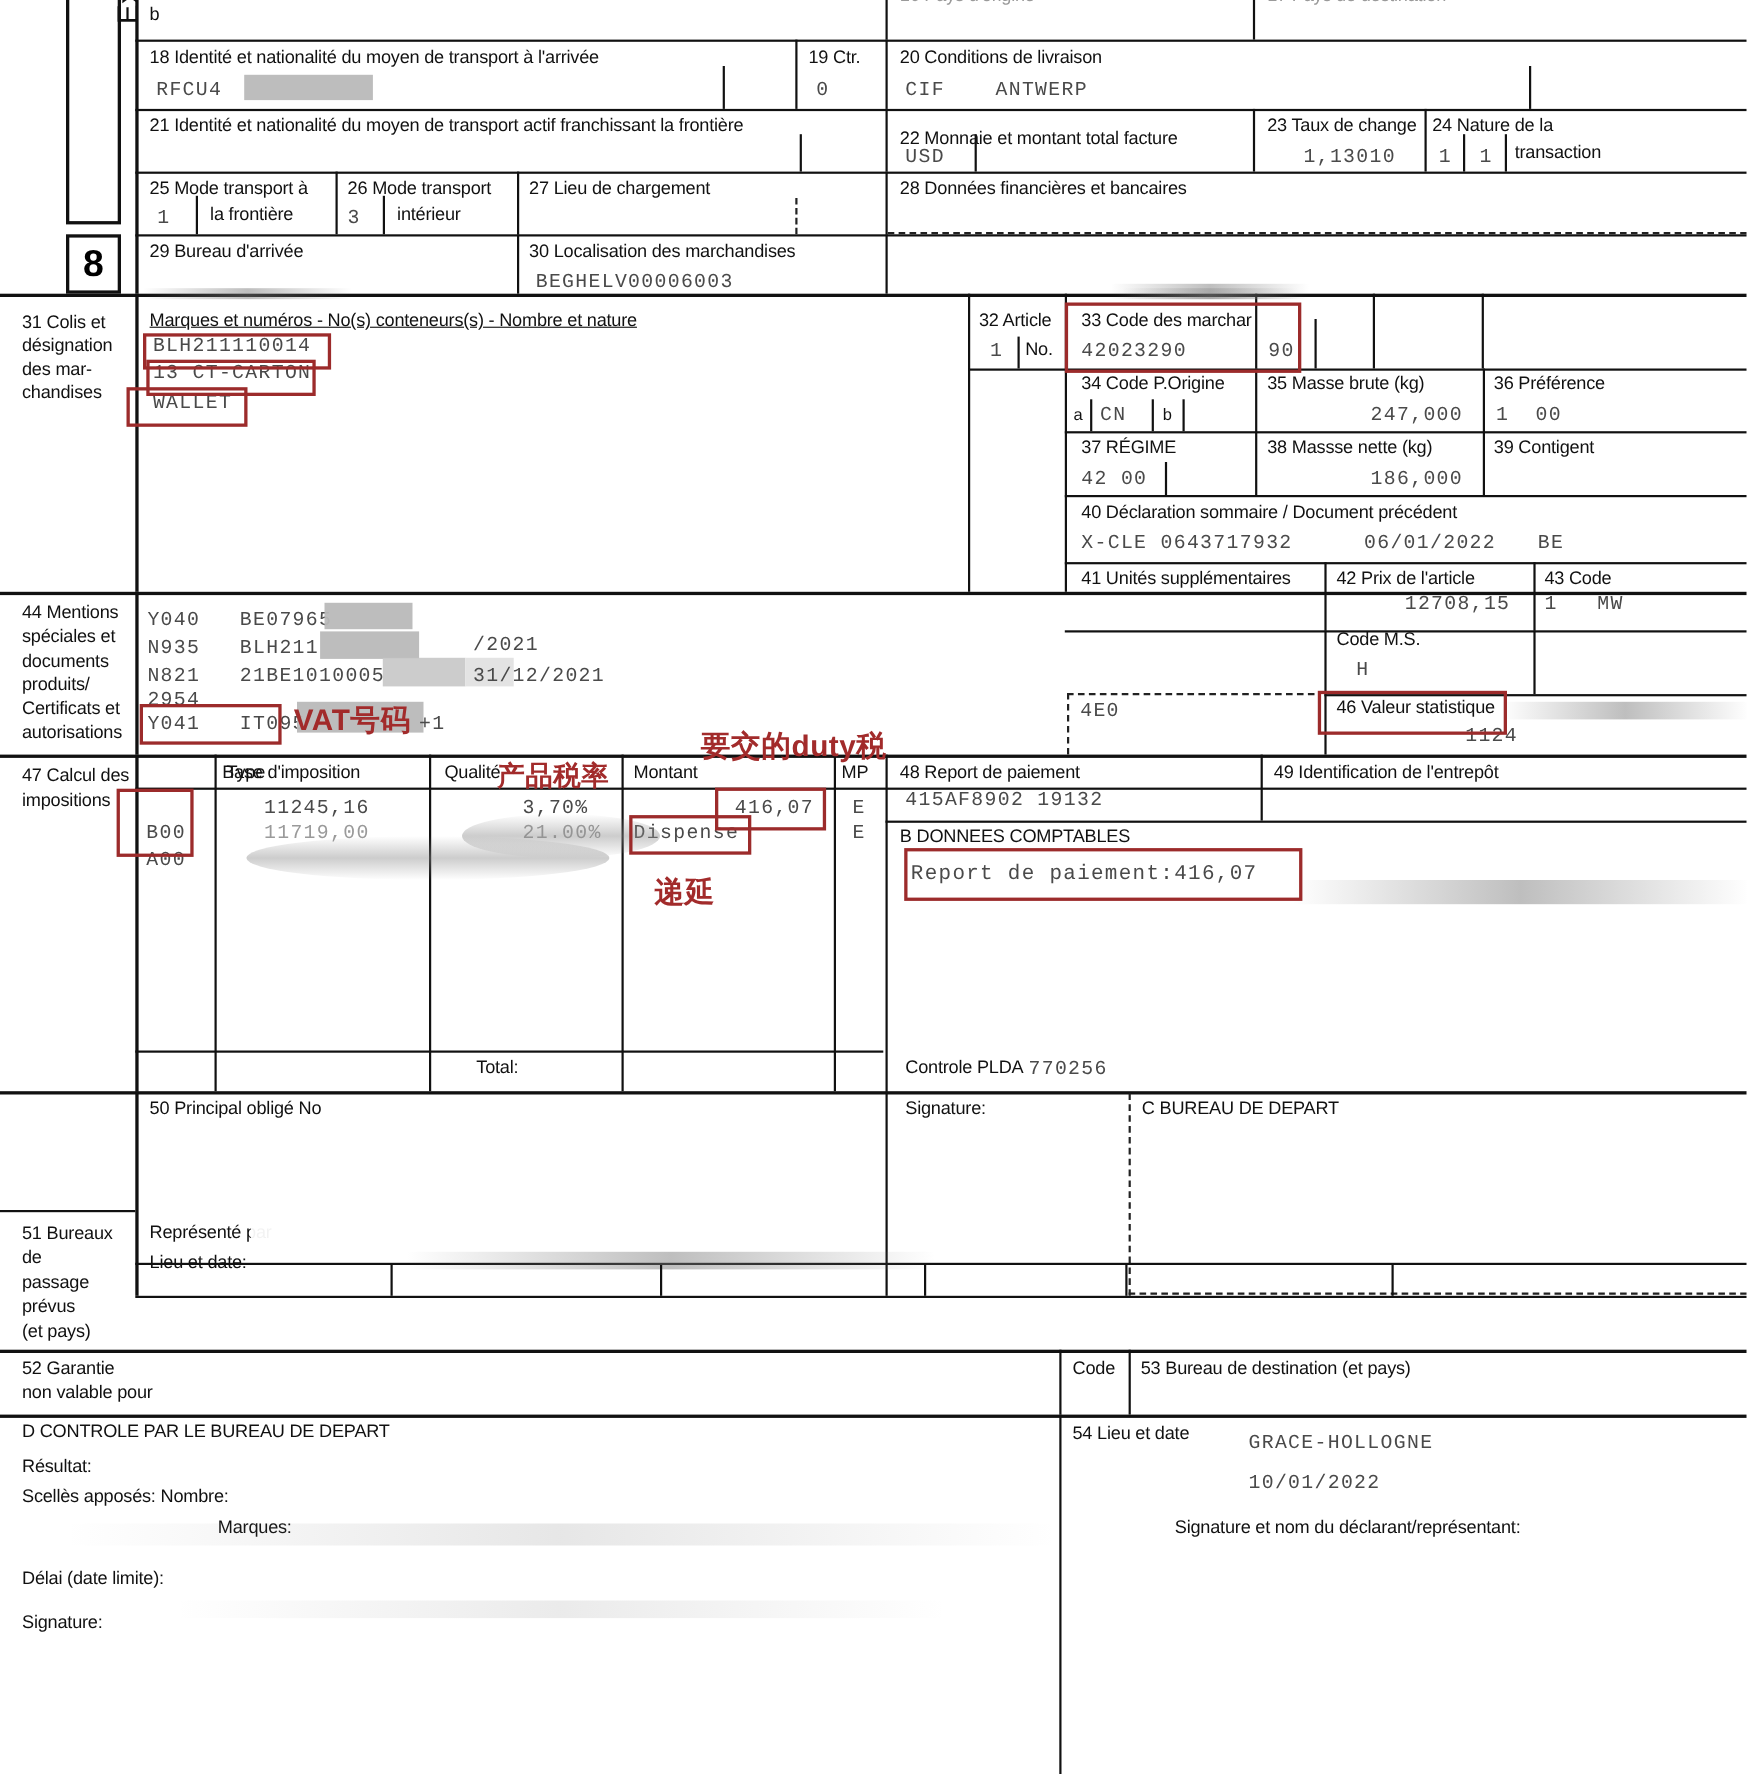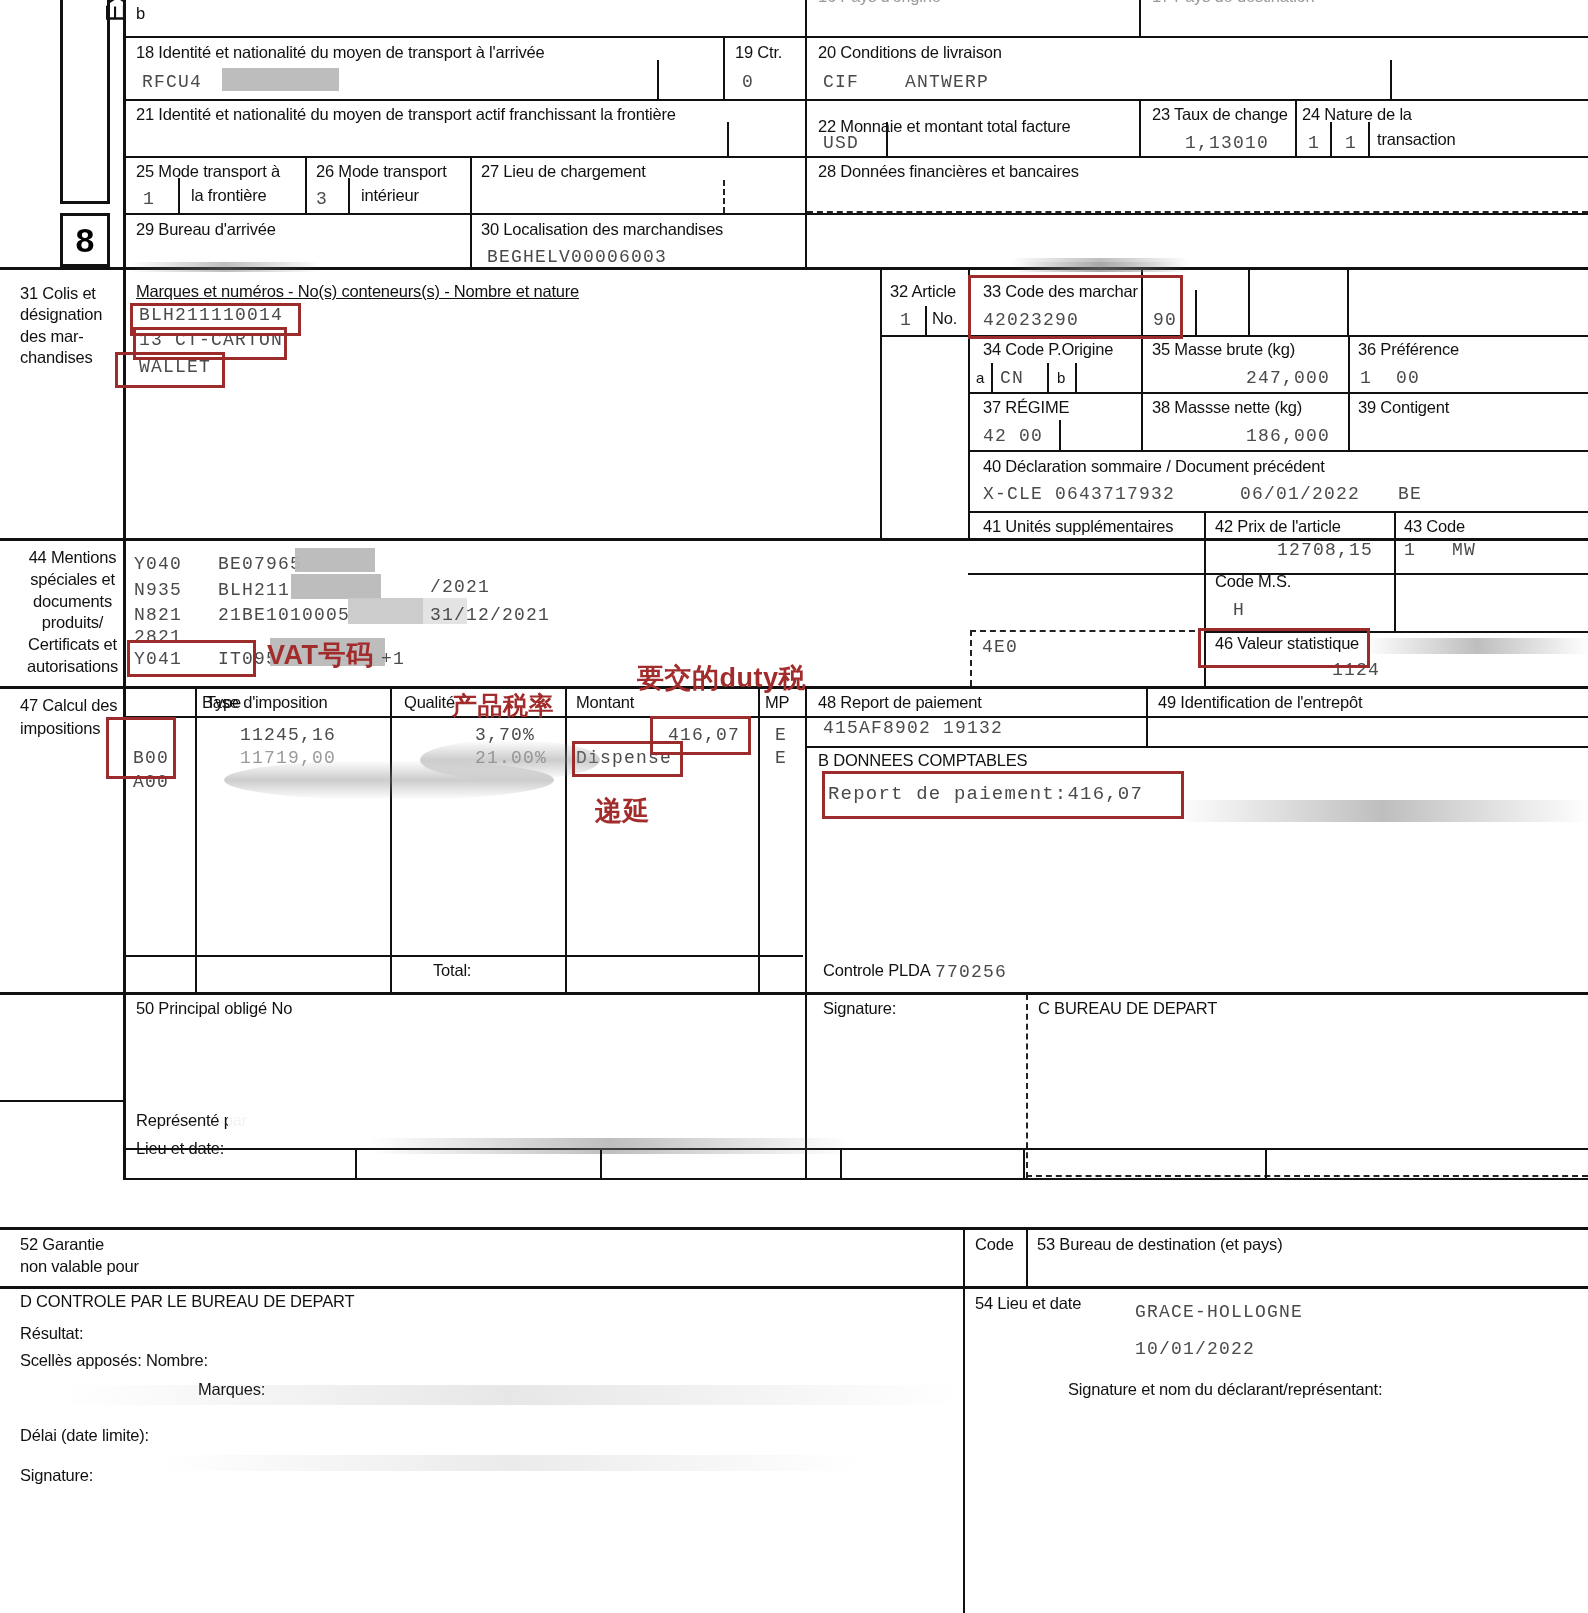--- a/index.html
+++ b/index.html
@@ -269,21 +269,21 @@
   <div class="abs lbl" style="left:1215px; top:518px;">42 Prix de l'article</div>
   <div class="abs val" style="left:1277px; top:540px;">12708,15</div>
   <div class="v" style="left:1394px; top:511px; height:62px;"></div>
   <div class="abs lbl" style="left:1404px; top:518px;">43 Code</div>
   <div class="abs val" style="left:1404px; top:540px;">1   MW</div>
   <div class="h" style="left:968px; top:573px; width:620px;"></div>
 
   <div class="v thick" style="left:123px; top:538px; height:148px;"></div>
   <div class="h thick" style="left:0px; top:686px; width:1588px;"></div>
 
-  <div class="abs lbl wrap" style="left:20px; top:547px; width:105px; line-height:1.32;text-align:center;">
+  <div class="abs lbl wrap" style="left:20px; top:547px; width:105px; line-height:1.32;">
     <div>44 Mentions</div>
     <div>spéciales et</div>
     <div>documents</div>
     <div>produits/</div>
     <div>Certificats et</div>
     <div>autorisations</div>
   </div>
 
   <div class="abs val" style="left:134px; top:554px;">Y040</div>
   <div class="abs val" style="left:218px; top:554px;">BE07965</div>
@@ -293,21 +293,21 @@
   <div class="abs val" style="left:218px; top:580px;">BLH211</div>
   <div class="redact" style="left:291px; top:574px; width:90px; height:25px;"></div>
   <div class="abs val" style="left:430px; top:577px;">/2021</div>
 
   <div class="abs val" style="left:134px; top:605px;">N821</div>
   <div class="abs val" style="left:218px; top:605px;">21BE1010005</div>
   <div class="redact soft" style="left:348px; top:598px; width:75px; height:26px;"></div>
   <div class="redact soft" style="left:423px; top:598px; width:44px; height:26px; background:#e2e2e2;"></div>
   <div class="abs val" style="left:430px; top:605px;">31/12/2021</div>
 
-  <div class="abs val" style="left:134px; top:627px;">2821</div>
+  <div class="abs val" style="left:134px; top:627px;">2954</div>
 
   <div class="abs val" style="left:134px; top:649px;">Y041</div>
   <div class="abs val" style="left:218px; top:649px;">IT095</div>
   <div class="redact" style="left:270px; top:638px; width:115px; height:28px;"></div>
   <div class="abs val" style="left:381px; top:649px;">+1</div>
 
   <div class="dash-h" style="left:970px; top:630px; width:225px;"></div>
   <div class="dash-v" style="left:970px; top:630px; height:56px;"></div>
   <div class="abs val" style="left:982px; top:637px;">4E0</div>
 
@@ -378,20 +378,27 @@
   <div class="dash-v" style="left:1026px; top:994px; height:184px;"></div>
   <div class="dash-h" style="left:1026px; top:1175px; width:562px;"></div>
   <div class="h" style="left:0px; top:1100px; width:123px;"></div>
   <div class="h" style="left:123px; top:1178px; width:1465px;"></div>
   <div class="h thick" style="left:0px; top:1227px; width:1588px;"></div>
 
   <div class="abs lbl" style="left:136px; top:1000px;">50 Principal obligé No</div>
   <div class="abs lbl" style="left:823px; top:1000px;">Signature:</div>
   <div class="abs lbl" style="left:1038px; top:1000px;">C BUREAU DE DEPART</div>
 
+  <div class="abs lbl wrap" style="left:20px; top:1110px; width:105px; line-height:1.35;">
+    <div>51 Bureaux</div>
+    <div>de</div>
+    <div>passage</div>
+    <div>prévus</div>
+    <div>(et pays)</div>
+  </div>
 
   <div class="abs lbl" style="left:136px; top:1112px;">Représenté par</div>
   <div class="redact soft" style="left:228px; top:1108px; width:22px; height:22px; background:#ffffff;"></div>
   <div class="abs lbl" style="left:136px; top:1140px;">Lieu et date:</div>
 
   <div class="h" style="left:123px; top:1148px; width:1465px;"></div>
   <div class="smudge flat" style="left:370px; top:1138px; width:480px; height:16px;"></div>
   <div class="v" style="left:355px; top:1150px; height:28px;"></div>
   <div class="v" style="left:600px; top:1150px; height:28px;"></div>
   <div class="v" style="left:840px; top:1150px; height:28px;"></div>

